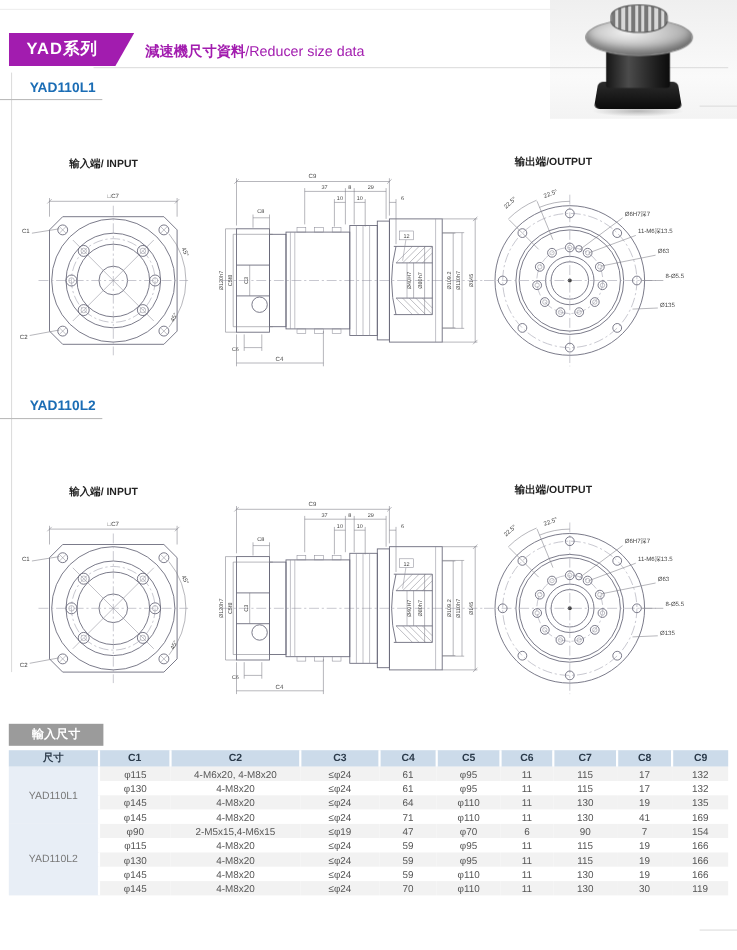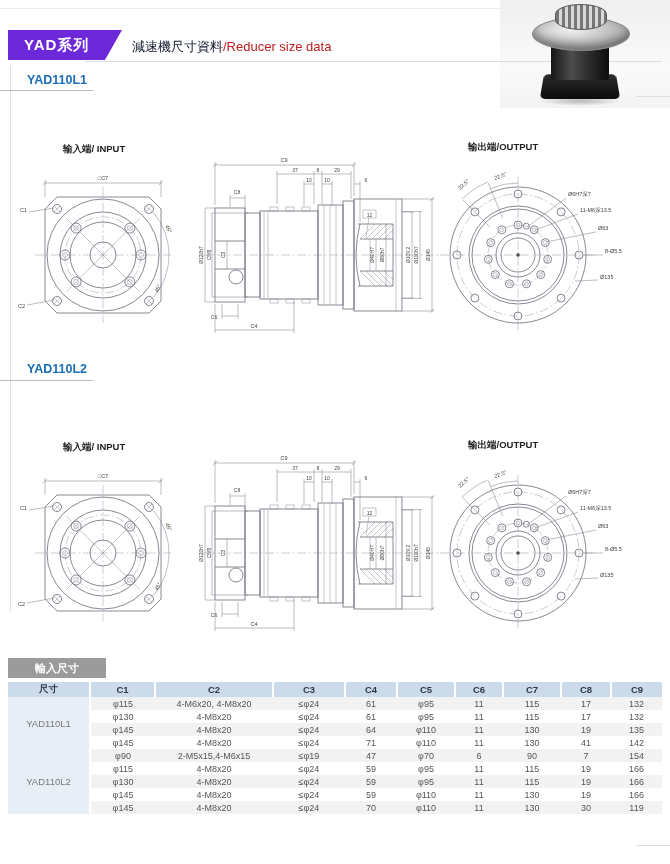--- a/index.html
+++ b/index.html
@@ -2,26 +2,26 @@
 <html><head>
 <meta charset="utf-8">
 <style>
   html,body{margin:0;padding:0;background:#fff;}
   .page{position:relative;width:670px;height:864px;background:#fff;overflow:hidden;
         font-family:"Liberation Sans","DejaVu Sans",sans-serif;color:#333;}
   
   .photo-bg{position:absolute;left:500px;top:0;width:170px;height:108px;
             background:linear-gradient(180deg,#efefef 0%,#fafafa 65%,#f3f3f3 100%);}
   .topline{position:absolute;left:0;top:8px;width:505px;height:1px;background:#eee;}
-  .brand-tag{position:absolute;left:8px;top:30px;width:114px;height:30px;background:#6d28d9;
+  .brand-tag{position:absolute;left:8px;top:30px;width:114px;height:30px;background:#a21caf;
              clip-path:polygon(0 0,100% 0,85% 100%,0 100%);color:#fff;font-size:15px;font-weight:bold;
              line-height:30px;padding-left:16px;box-sizing:border-box;letter-spacing:1px;}
   .doc-title{position:absolute;left:132px;top:38px;font-size:13px;}
-  .doc-title .zh{font-weight:normal;color:#0f172a;}
-  .doc-title .en{color:#b91c1c;}
+  .doc-title .zh{font-weight:bold;color:#a21caf;}
+  .doc-title .en{color:#a21caf;}
   .header-rule{position:absolute;left:85px;top:61px;width:577px;height:1px;background:#ddd;}
   .right-mark{position:absolute;left:636px;top:96px;width:34px;height:1px;background:#ddd;}
   .left-guide{position:absolute;left:10px;top:66px;width:1px;height:545px;background:#ddd;}
   .sec-title{position:absolute;left:27px;font-size:12.5px;font-weight:bold;color:#1b6db5;}
   .sec-underline{position:absolute;left:0;width:93px;height:1px;background:#bbb;}
   .drawing-host{position:absolute;left:8px;width:655px;height:248px;}
   .drawing{width:655px;height:248px;display:block;}
   
   .product-photo{position:absolute;left:528px;top:4px;width:104px;height:100px;}
   .pp-top{position:absolute;left:27px;top:0;width:50px;height:24px;border-radius:50%/40%;
@@ -42,21 +42,21 @@
   .ln{stroke:#69697a;stroke-width:0.8;fill:none;}
   .thin{stroke:#8d8d99;stroke-width:0.5;fill:none;}
   .cl{stroke:#9a9aa8;stroke-width:0.5;fill:none;stroke-dasharray:9 2.5 2 2.5;}
   .dimln{stroke:#7b7b85;stroke-width:0.5;fill:none;}
   .hatch{stroke:#7b7b85;stroke-width:0.45;}
   .dim{font-size:5.5px;fill:#444;}
   .dim-s{font-size:5px;fill:#444;}
   .vlabel{font-size:9.5px;font-weight:bold;fill:#222;}
   .mid{text-anchor:middle;}
   
-  .table-tab{position:absolute;left:8px;top:658px;width:98px;height:20px;background:#9b9b9b;
+  .table-tab{position:absolute;left:8px;top:658px;width:86px;height:20px;background:#9b9b9b;
              color:#fff;font-size:11px;font-weight:bold;text-align:center;line-height:20px;}
   .dim-table{position:absolute;left:8px;top:682px;width:654px;border-collapse:collapse;
              table-layout:fixed;font-size:9px;color:#555;}
   .dim-table th{background:#ccdbea;color:#2b3a4a;font-size:9.5px;font-weight:bold;height:15px;
                 border-left:2px solid #fff;padding:0;}
   .dim-table th:first-child{border-left:none;font-family:Liberation Serif, serif;}
   .dim-table td{text-align:center;height:13px;padding:0 2px;}
   .dim-table tbody tr:nth-child(odd) td{background:#f2f2f2;}
   .dim-table tbody tr:nth-child(even) td{background:#fff;}
   .dim-table td.model{background:#e8eef6 !important;color:#777;font-size:9.5px;
@@ -645,21 +645,21 @@
         </tr>
         <tr>
           <td>φ145</td>
           <td>4-M8x20</td>
           <td>≤φ24</td>
           <td>71</td>
           <td>φ110</td>
           <td>11</td>
           <td>130</td>
           <td>41</td>
-          <td>142</td>
+          <td>169</td>
         </tr>
         <tr>
           <td class="model" rowspan="5">YAD110L2</td>
           <td>φ90</td>
           <td>2-M5x15,4-M6x15</td>
           <td>≤φ19</td>
           <td>47</td>
           <td>φ70</td>
           <td>6</td>
           <td>90</td>

